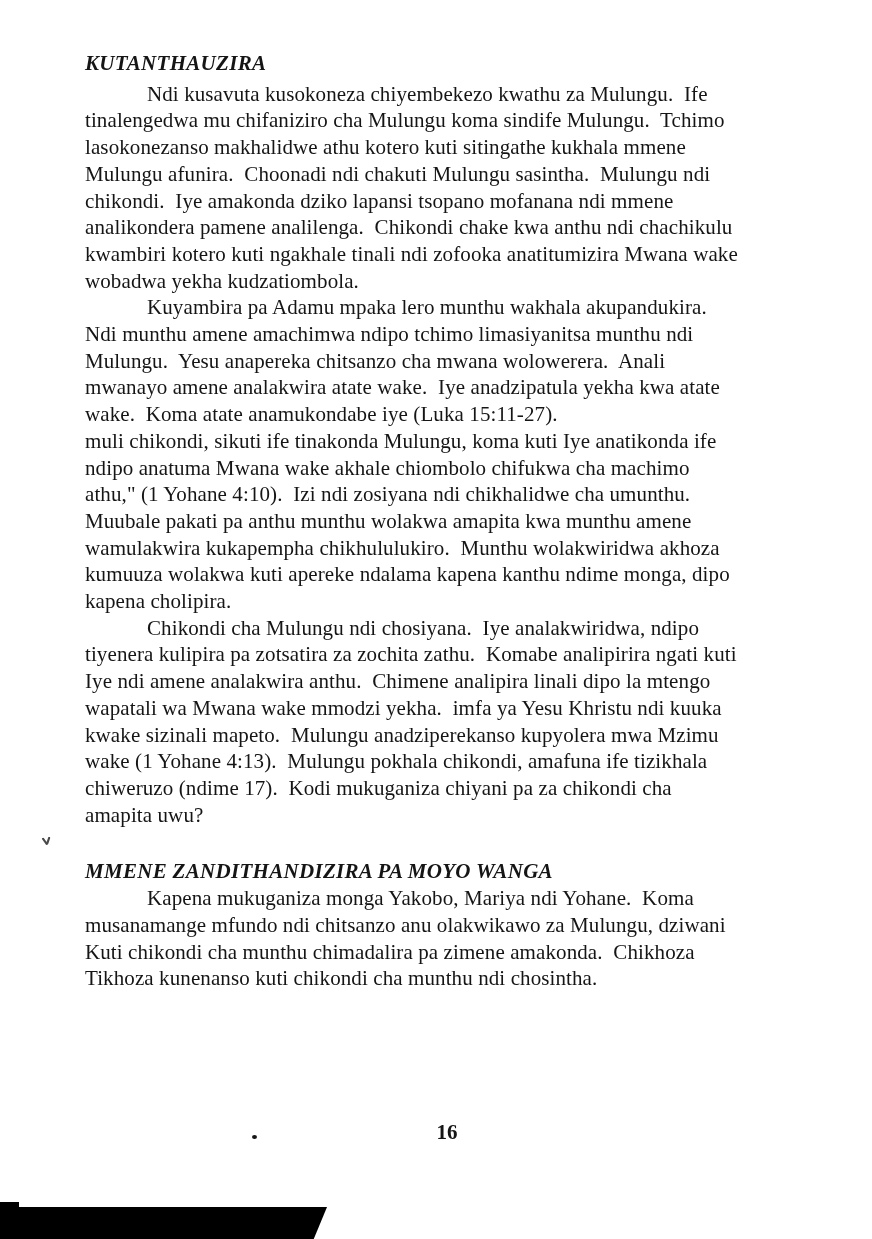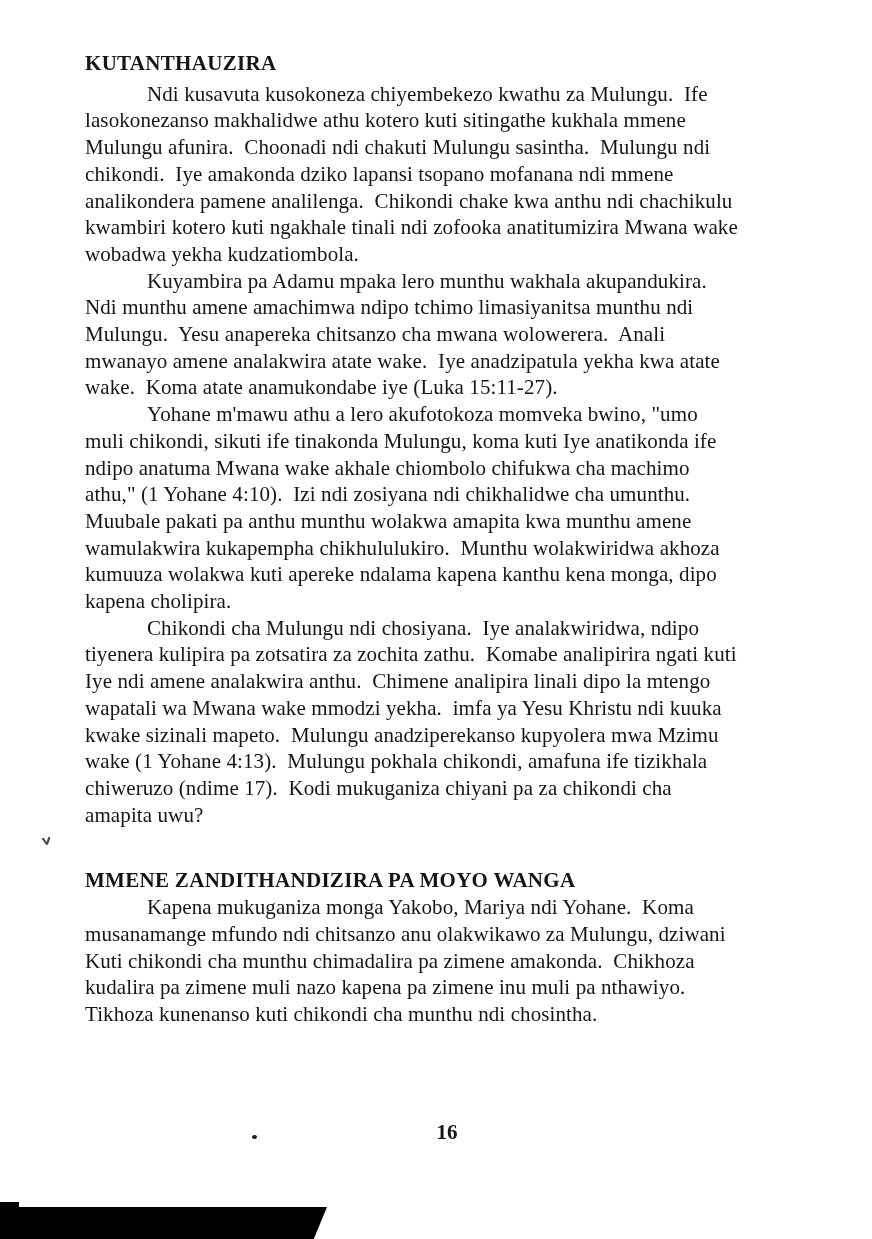--- a/index.html
+++ b/index.html
@@ -19,23 +19,24 @@
     position: absolute;
     left: 85px; top: 50px; width: 742px;
     font-size: 21px;
     line-height: 26.7px;
     letter-spacing: 0.1px;
   }
   .heading {
     font-weight: bold;
     letter-spacing: 0.3px;
     white-space: pre;
+    font-style: italic;
   }
   .heading:first-child { margin-bottom: 4px; }
-  .heading:not(:first-child) { margin-top: 39px; }
+  .heading:not(:first-child) { margin-top: 30px; }
   .para { margin: 0; }
   .line { white-space: pre; }
   .line.indent { padding-left: 62px; }
   .b { font-weight: normal; }
   .footer-pagenum {
     position: absolute;
     top: 1120px; left: 0; width: 872px;
     text-align: center;
     font-weight: bold;
     font-size: 21px;
@@ -73,60 +74,59 @@
 </style>
 </head>
 <body style="--ink: #151515; --paper: #ffffff; --bar: #000000;">
 
 <div class="page">
 
   <div id="doc-content">
       <div class="heading">KUTANTHAUZIRA</div>
       <div class="para">
         <div class="line indent"><span>Ndi kusavuta kusokoneza chiyembekezo kwathu za Mulungu.  Ife</span></div>
+        <div class="line"><span>tinalengedwa mu chifaniziro cha Mulungu koma sindife Mulungu.  Tchimo</span></div>
         <div class="line"><span>lasokonezanso makhalidwe athu kotero kuti sitingathe kukhala mmene</span></div>
         <div class="line"><span>Mulungu afunira.  Choonadi ndi chakuti Mulungu sasintha.  Mulungu ndi</span></div>
         <div class="line"><span>chikondi.  Iye amakonda dziko lapansi tsopano mofanana ndi mmene</span></div>
         <div class="line"><span>analikondera pamene analilenga.  Chikondi chake kwa anthu ndi chachikulu</span></div>
         <div class="line"><span>kwambiri kotero kuti ngakhale tinali ndi zofooka anatitumizira Mwana wake</span></div>
         <div class="line"><span>wobadwa yekha kudzatiombola.</span></div>
       </div>
       <div class="para">
         <div class="line indent"><span>Kuyambira pa Adamu mpaka lero munthu wakhala akupandukira.</span></div>
         <div class="line"><span>Ndi munthu amene amachimwa ndipo tchimo limasiyanitsa munthu ndi</span></div>
         <div class="line"><span>Mulungu.  Yesu anapereka chitsanzo cha mwana wolowerera.  Anali</span></div>
         <div class="line"><span>mwanayo amene analakwira atate wake.  Iye anadzipatula yekha kwa atate</span></div>
         <div class="line"><span>wake.  Koma atate anamukondabe iye </span><span class="b">(Luka 15:11-27)</span><span>.</span></div>
       </div>
       <div class="para">
-        <div class="line indent"><span>Yohane m'mawu athu a lero akufotokoza momveka bwino, "umo</span></div>
         <div class="line"><span>muli chikondi, sikuti ife tinakonda Mulungu, koma kuti Iye anatikonda ife</span></div>
         <div class="line"><span>ndipo anatuma Mwana wake akhale chiombolo chifukwa cha machimo</span></div>
         <div class="line"><span>athu," </span><span class="b">(1 Yohane 4:10)</span><span>.  Izi ndi zosiyana ndi chikhalidwe cha umunthu.</span></div>
         <div class="line"><span>Muubale pakati pa anthu munthu wolakwa amapita kwa munthu amene</span></div>
         <div class="line"><span>wamulakwira kukapempha chikhululukiro.  Munthu wolakwiridwa akhoza</span></div>
-        <div class="line"><span>kumuuza wolakwa kuti apereke ndalama kapena kanthu kena monga, dipo</span></div>
+        <div class="line"><span>kumuuza wolakwa kuti apereke ndalama kapena kanthu ndime monga, dipo</span></div>
         <div class="line"><span>kapena cholipira.</span></div>
       </div>
       <div class="para">
         <div class="line indent"><span>Chikondi cha Mulungu ndi chosiyana.  Iye analakwiridwa, ndipo</span></div>
         <div class="line"><span>tiyenera kulipira pa zotsatira za zochita zathu.  Komabe analipirira ngati kuti</span></div>
         <div class="line"><span>Iye ndi amene analakwira anthu.  Chimene analipira linali dipo la mtengo</span></div>
         <div class="line"><span>wapatali wa Mwana wake mmodzi yekha.  imfa ya Yesu Khristu ndi kuuka</span></div>
         <div class="line"><span>kwake sizinali mapeto.  Mulungu anadziperekanso kupyolera mwa Mzimu</span></div>
         <div class="line"><span>wake </span><span class="b">(1 Yohane 4:13)</span><span>.  Mulungu pokhala chikondi, amafuna ife tizikhala</span></div>
         <div class="line"><span>chiweruzo </span><span class="b">(ndime 17)</span><span>.  Kodi mukuganiza chiyani pa za chikondi cha</span></div>
         <div class="line"><span>amapita uwu?</span></div>
       </div>
       <div class="heading">MMENE ZANDITHANDIZIRA PA MOYO WANGA</div>
       <div class="para">
         <div class="line indent"><span>Kapena mukuganiza monga Yakobo, Mariya ndi Yohane.  Koma</span></div>
         <div class="line"><span>musanamange mfundo ndi chitsanzo anu olakwikawo za Mulungu, dziwani</span></div>
         <div class="line"><span>Kuti chikondi cha munthu chimadalira pa zimene amakonda.  Chikhoza</span></div>
-        <div class="line"><span>kudalira pa zimene muli nazo kapena pa zimene inu muli pa nthawiyo.</span></div>
         <div class="line"><span>Tikhoza kunenanso kuti chikondi cha munthu ndi chosintha.</span></div>
       </div>
     </div>
 
   <div class="margin-speck"></div>
 
   <div class="footer-dot"></div>
 
   <div class="footer-pagenum">16</div>
 

